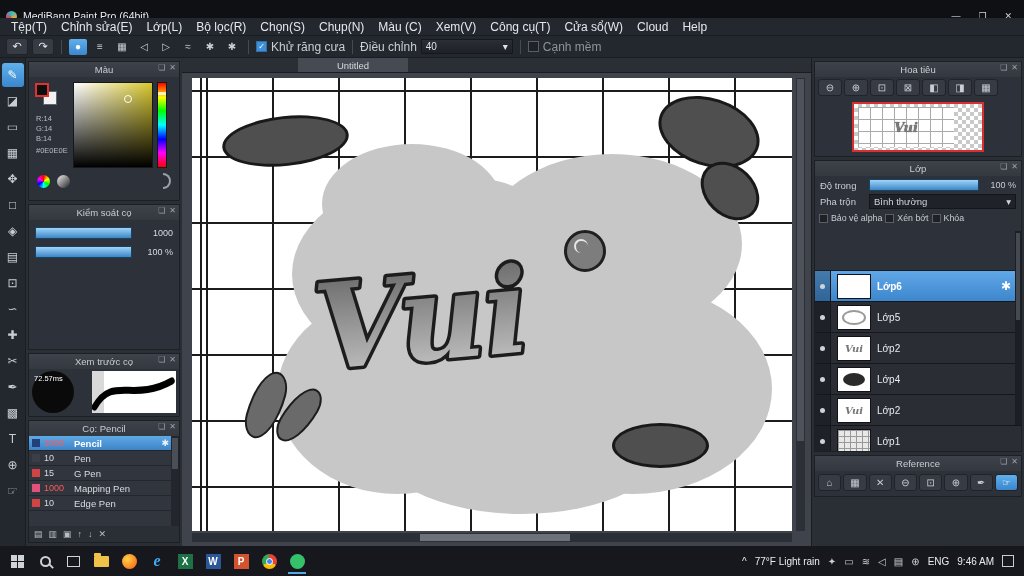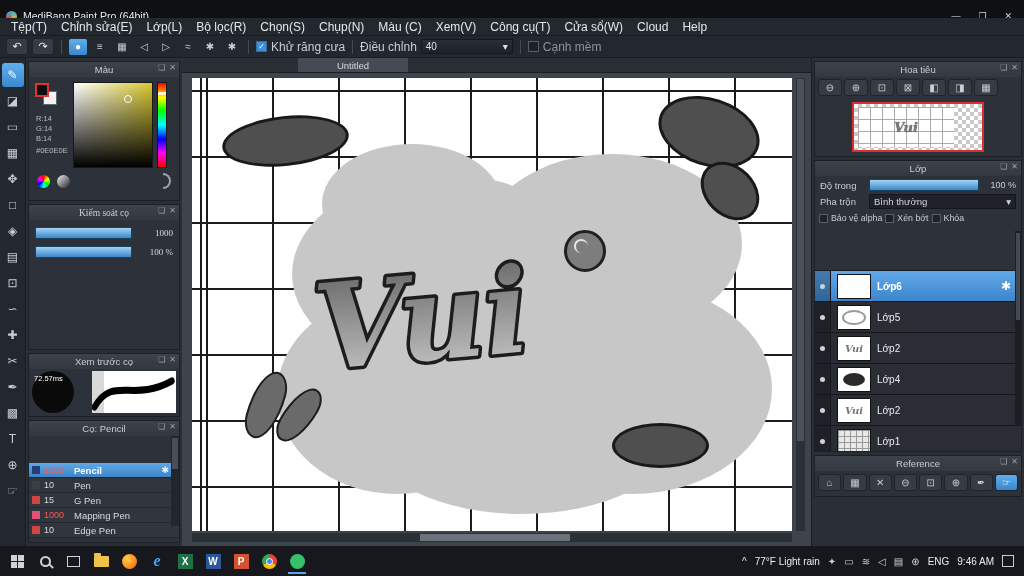--- a/index.html
+++ b/index.html
@@ -55,34 +55,34 @@
   .sv-cursor { position:absolute; right:20px; top:12px; width:8px; height:8px; border:1px solid #fff; border-radius:50%; }
   .hue-bar { width:10px; height:86px; border:1px solid #15181c; background:linear-gradient(to bottom,#f00,#ff0 17%,#0f0 33%,#0ff 50%,#00f 67%,#f0f 83%,#f00); position:relative; }
   .hue-cursor { position:absolute; left:0; right:0; top:9px; height:3px; background:#fff; opacity:.8; }
   .color-bottom { display:flex; align-items:center; padding:3px 8px; gap:7px; }
   .circ-icon { width:13px; height:13px; border-radius:50%; }
   .circ-icon.wheel { background:conic-gradient(#f00,#ff0,#0f0,#0ff,#00f,#f0f,#f00); }
   .circ-icon.mono { background:linear-gradient(135deg,#f2f2f2,#222); }
   .arc { margin-left:auto; width:8px; height:16px; border:2px solid #9aa0a8; border-left:none; border-radius:0 16px 16px 0; }
 
   
-  .brushctl-panel { height:146px;font-family:Liberation Serif, serif; }
+  .brushctl-panel { height:146px; }
   .slider-row { display:flex; align-items:center; gap:5px; margin:7px 6px 0 6px; }
   .slider-track { flex:1; height:12px; background:linear-gradient(#9fd4f8,#3c86c8); border:1px solid #17435f; }
   .slider-val { width:36px; font-size:9px; color:#d8dce2; text-align:right; }
 
   
   .preview-panel { height:64px; }
   .preview-body { display:flex; align-items:flex-start; padding:2px 3px; gap:18px; }
   .preview-circle { width:42px; height:42px; background:#0a0a0a; border-radius:50%; position:relative; flex:0 0 42px; }
   .preview-time { position:absolute; top:3px; left:2px; font-size:7.5px; color:#fff; white-space:nowrap; }
   .preview-stroke { flex:1; height:42px; background:linear-gradient(to right,#d9d9d9 0 14%,#fff 14%); position:relative; }
 
   
-  .brushes-panel { flex:1; position:relative;gap:27px; }
+  .brushes-panel { flex:1; position:relative; }
   .brush-list { flex:1; background:#31353d; }
   .brush-row { height:15px; display:flex; align-items:center; gap:4px; padding:0 10px 0 3px; font-size:9.5px; color:#d8dce2; border-bottom:1px solid #23262c; }
   .brush-row.selected { background:linear-gradient(#5fa9e6,#3d84c6); color:#fff; }
   .brush-swatch { width:8px; height:8px; flex:0 0 8px; }
   .sw0{background:#24407a;} .sw1{background:#3a3f47;} .sw2{background:#d24444;} .sw3{background:#e0527a;} .sw4{background:#d24444;}
   .brush-size { width:26px; font-size:9px; }
   .size-red { color:#ff5a5a; }
   .brush-row.selected .brush-name { font-weight:bold; }
   .brush-gear { margin-left:auto; color:#eaf4ff; font-size:9px; }
   .brush-scroll { position:absolute; right:0; top:15px; bottom:16px; width:8px; background:#23262c; }

